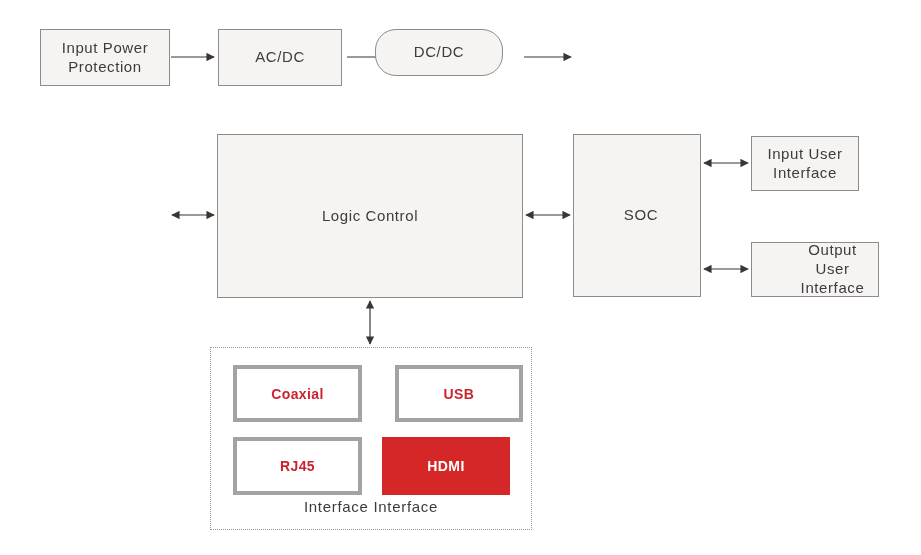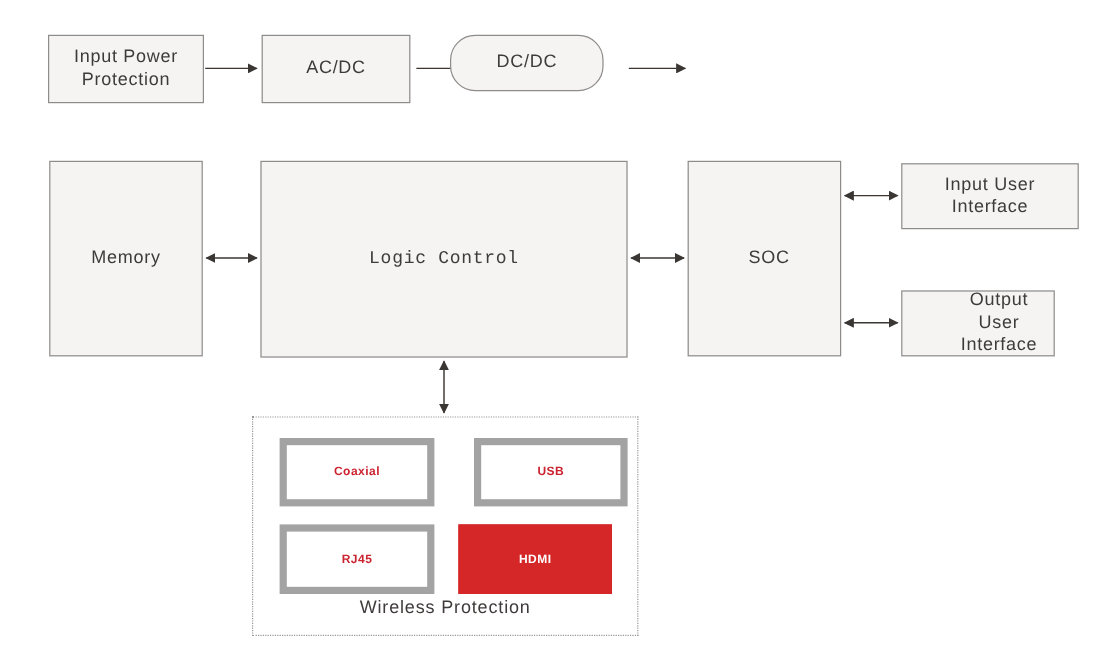--- a/index.html
+++ b/index.html
@@ -29,41 +29,41 @@
     letter-spacing: 0.6px;
     line-height: 1.25;
     padding: 2px 8px;
   }
   
   .b-ipp   { left: 40px;  top: 29px;  width: 130px; height: 57px; }
   .b-acdc  { left: 218px; top: 29px;  width: 124px; height: 57px; }
   .b-dcdc  { left: 375px; top: 29px;  width: 128px; height: 47px; border-radius: 21px; }
   
   .b-mem   { left: 41px;  top: 134px; width: 128px; height: 163px; }
-  .b-logic { left: 217px; top: 134px; width: 306px; height: 164px; font-family: Liberation Mono, monospace; }
+  .b-logic { left: 217px; top: 134px; width: 306px; height: 164px; }
   .b-soc   { left: 573px; top: 134px; width: 128px; height: 163px; padding-left: 16px; }
-  .b-iui   { left: 751px; top: 136px; width: 148px; height: 55px; }
+  .b-iui   { left: 751px; top: 136px; width: 108px; height: 55px; }
   .b-oui   { left: 751px; top: 242px; width: 128px; height: 55px; padding-left: 43px; }
   
   .wgroup {
     position: absolute;
     left: 210px; top: 347px;
     width: 322px; height: 183px;
     box-sizing: border-box;
     border: 1px dotted #9a9794;
     background: #ffffff;
   }
   .port {
     position: absolute;
     box-sizing: border-box;
     background: #ffffff;
-    border: 6px solid #a3a3a3;
+    border: 4px solid #a3a3a3;
     color: #cb2330;
     font-weight: bold;
-    font-size: 10px;
+    font-size: 14px;
     letter-spacing: 0.4px;
     display: flex;
     align-items: center;
     justify-content: center;
     text-align: center;
   }
   .port.filled {
     background: #d52728;
     border-color: #d52728;
     color: #ffffff;
@@ -118,23 +118,20 @@
   <div class="box b-ipp">
     <span>Input Power Protection</span>
   </div>
   <div class="box b-acdc">
     <span>AC/DC</span>
   </div>
   <div class="box b-dcdc">
     <span>DC/DC</span>
   </div>
 
-  <div class="box b-mem">
-    <span>Memory</span>
-  </div>
   <div class="box b-logic">
     <span>Logic Control</span>
   </div>
   <div class="box b-soc">
     <span>SOC</span>
   </div>
   <div class="box b-iui">
     <span>Input User Interface</span>
   </div>
   <div class="box b-oui">
@@ -147,16 +144,16 @@
     </div>
     <div class="port p-usb">
       <span>USB</span>
     </div>
     <div class="port p-rj45">
       <span>RJ45</span>
     </div>
     <div class="port p-hdmi filled">
       <span>HDMI</span>
     </div>
-    <div class="wlabel">Wireless Protection</div>
+    <div class="wlabel">Interface Interface</div>
   </div>
 
 </div>
 
 </body></html>

